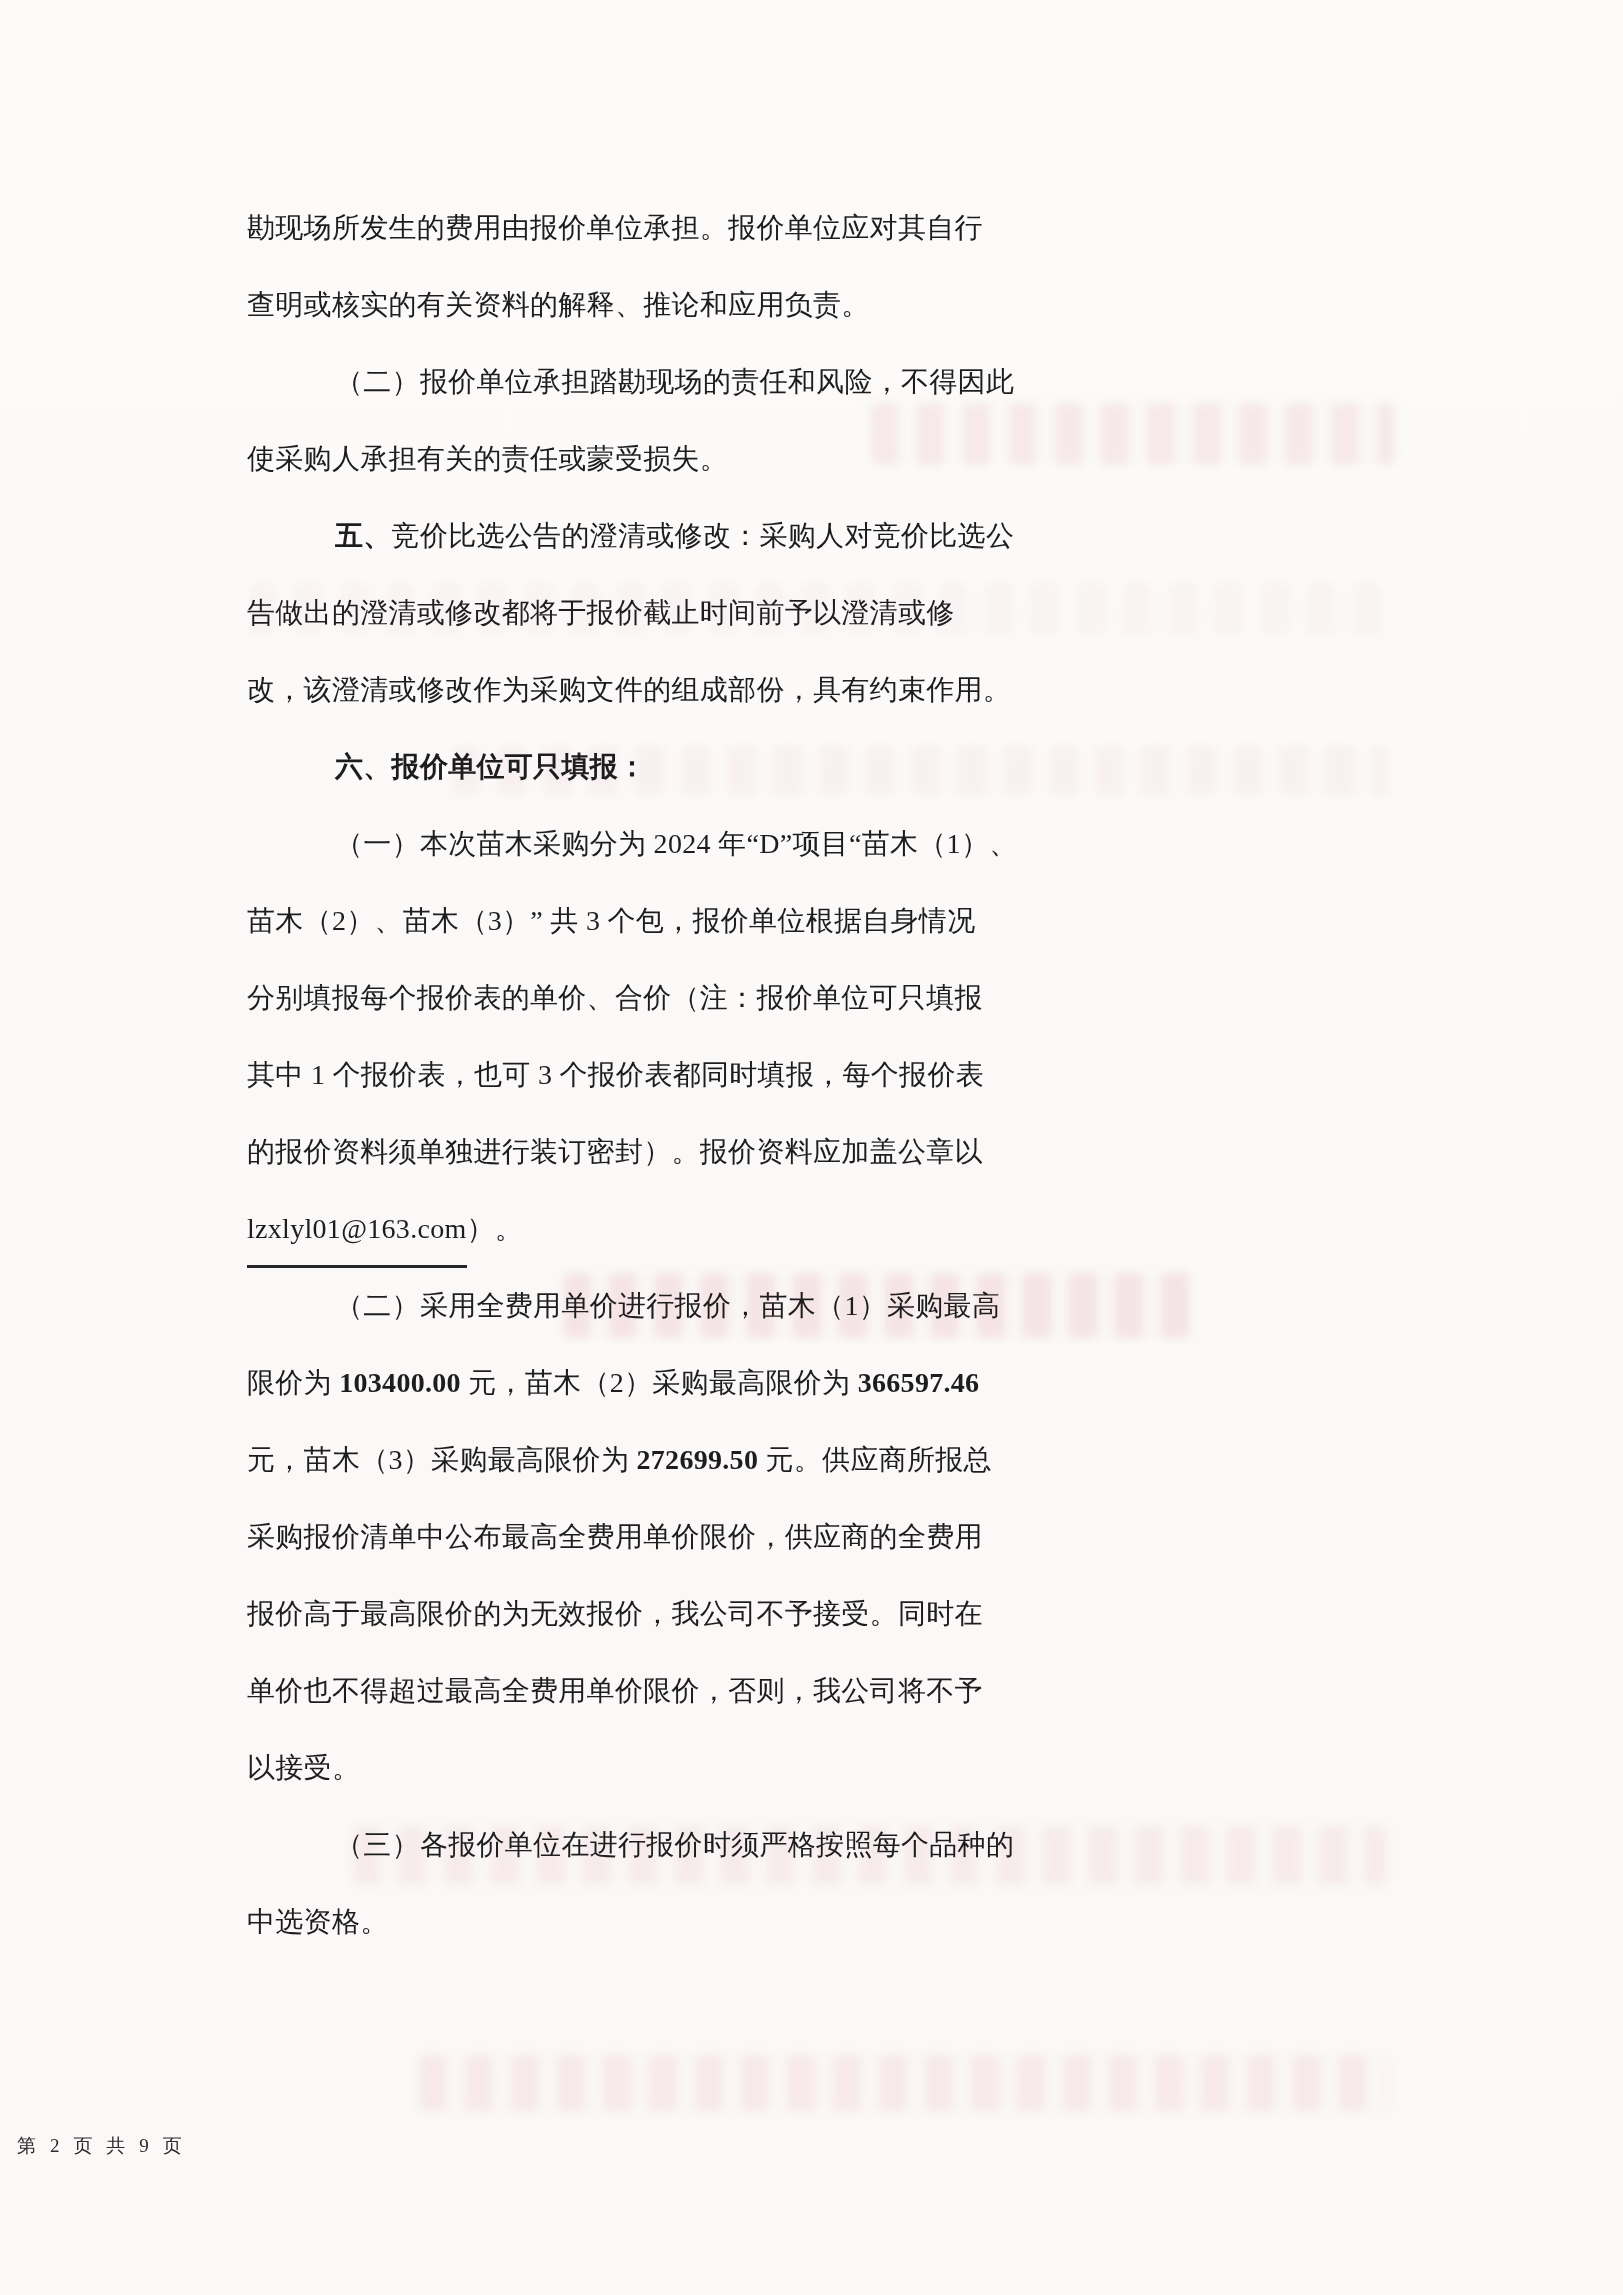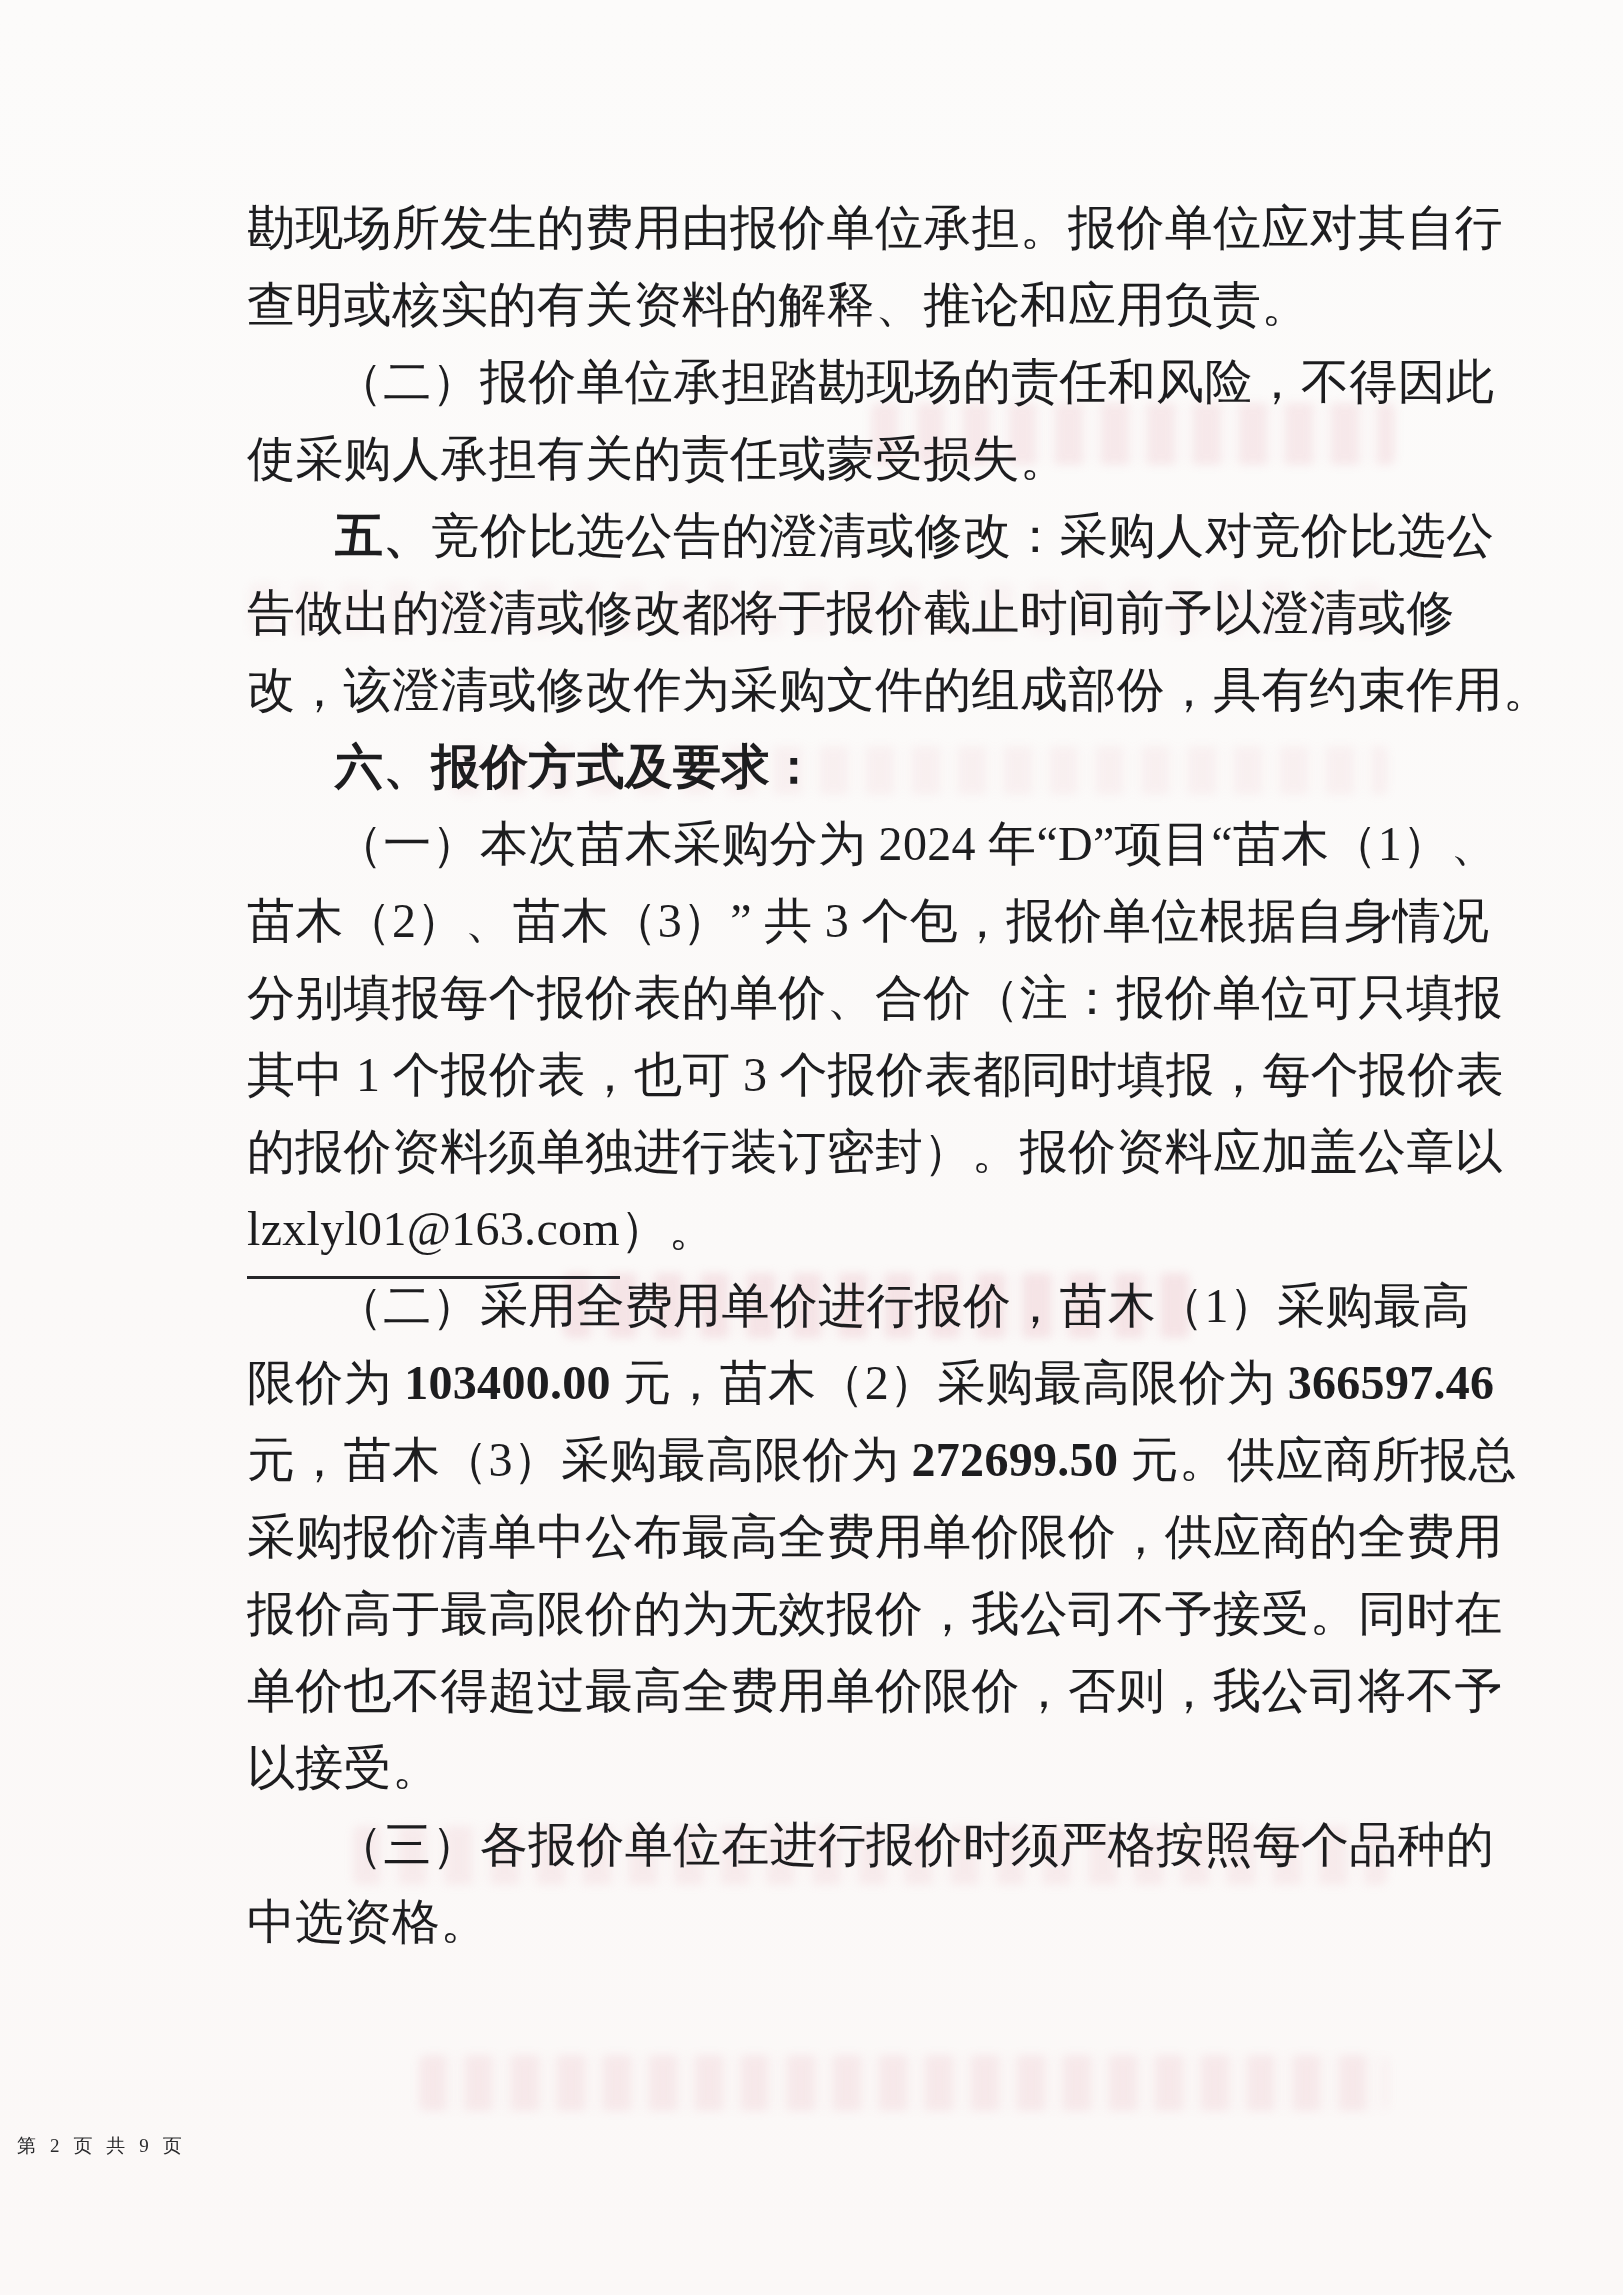--- a/index.html
+++ b/index.html
@@ -23,21 +23,21 @@
   .content {
     position: absolute;
     z-index: 1;
     left: 247px;
     top: 189px;
     width: 1143px;
   }
   .line {
     height: 77px;
     line-height: 77px;
-    font-size: 48px;
+    font-size: 28px;
     color: #1d1d1f;
     white-space: nowrap;
     letter-spacing: 0.3px;
   }
   .line.indent { padding-left: 88px; }
   .seg.b { font-weight: bold; }
   .seg.u {
     border-bottom: 3.9px solid #26262a;
     padding-bottom: 21px;
   }
@@ -66,21 +66,21 @@
   <div class="bleed" style="left:419px;  top:2055px; width:969px; height:56px; opacity:.40;"></div>
 
   <div class="content">
       <div class="line fill"><span class="seg">勘现场所发生的费用由报价单位承担。报价单位应对其自行</span></div>
       <div class="line"><span class="seg">查明或核实的有关资料的解释、推论和应用负责。</span></div>
       <div class="line indent fill"><span class="seg">（二）报价单位承担踏勘现场的责任和风险，不得因此</span></div>
       <div class="line"><span class="seg">使采购人承担有关的责任或蒙受损失。</span></div>
       <div class="line indent fill"><span class="seg b">五、</span><span class="seg">竞价比选公告的澄清或修改：采购人对竞价比选公</span></div>
       <div class="line fill"><span class="seg">告做出的澄清或修改都将于报价截止时间前予以澄清或修</span></div>
       <div class="line"><span class="seg">改，该澄清或修改作为采购文件的组成部份，具有约束作用。</span></div>
-      <div class="line indent"><span class="seg b">六、报价方式及要求：</span></div>
+      <div class="line indent"><span class="seg b">六、报价单位可只填报：</span></div>
       <div class="line indent fill"><span class="seg">（一）本次苗木采购分为 2024 年“D”项目“苗木（1）、</span></div>
       <div class="line fill"><span class="seg">苗木（2）、苗木（3）” 共 3 个包，报价单位根据自身情况</span></div>
       <div class="line fill"><span class="seg">分别填报每个报价表的单价、合价（注：报价单位可只填报</span></div>
       <div class="line fill"><span class="seg">其中 1 个报价表，也可 3 个报价表都同时填报，每个报价表</span></div>
       <div class="line fill"><span class="seg">的报价资料须单独进行装订密封）。报价资料应加盖公章以</span></div>
       <div class="line"><span class="seg u">lzxlyl01@163.com</span><span class="seg">）。</span></div>
       <div class="line indent fill"><span class="seg">（二）采用全费用单价进行报价，苗木（1）采购最高</span></div>
       <div class="line fill"><span class="seg">限价为 </span><span class="seg b">103400.00</span><span class="seg"> 元，苗木（2）采购最高限价为 </span><span class="seg b">366597.46</span></div>
       <div class="line fill"><span class="seg">元，苗木（3）采购最高限价为 </span><span class="seg b">272699.50</span><span class="seg"> 元。供应商所报总</span></div>
       <div class="line fill"><span class="seg">采购报价清单中公布最高全费用单价限价，供应商的全费用</span></div>

